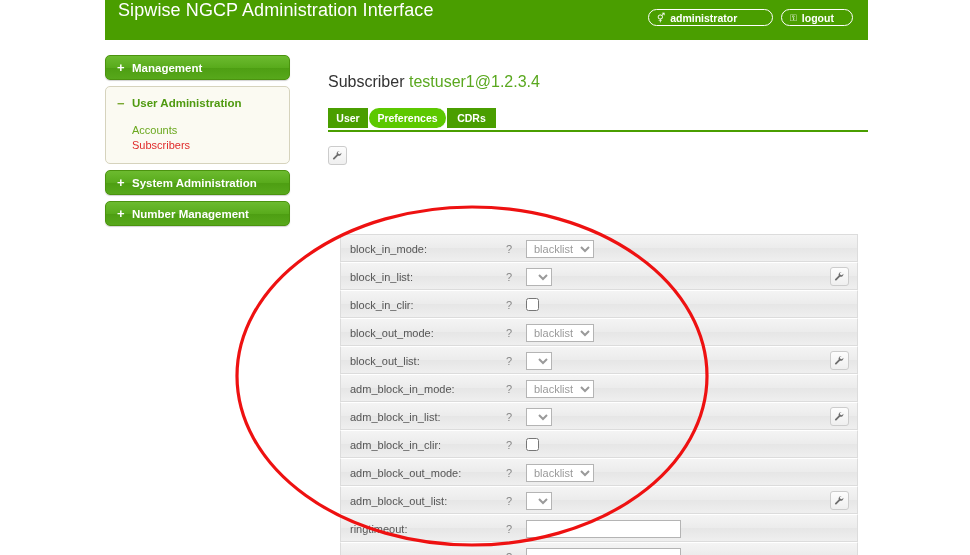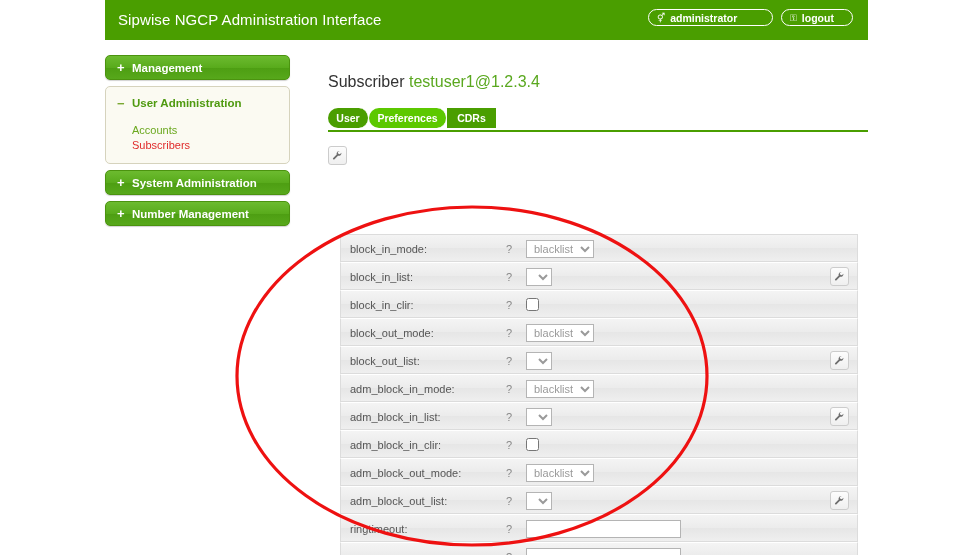--- a/index.html
+++ b/index.html
@@ -22,22 +22,22 @@
     position: absolute;
     left: 105px;
     top: 0;
     width: 763px;
     height: 40px;
     background: #4a9e00;
   }
   #header-title {
     position: absolute;
     left: 13px;
-    top: 11px;
-    font-size: 15px;
+    top: 0;
+    font-size: 18px;
     color: #ffffff;
     letter-spacing: 0.1px;
     white-space: nowrap;
   }
   .hdr-btn {
     position: absolute;
     top: 9px;
     height: 17px;
     line-height: 17px;
     border: 1px solid #ffffff;
@@ -165,21 +165,21 @@
     color: #ffffff;
     font-size: 10.5px;
     font-weight: bold;
     text-align: center;
     box-sizing: border-box;
     cursor: pointer;
     border-right: 1px solid #ffffff;
   }
   .tab.dark { background: #4a9e00; }
   .tab.active { background: #5cc800; border-radius: 10px; }
-  #tab-user { left: 0; width: 41px; border-radius: 10px; }
+  #tab-user { left: 0; width: 41px; }
   #tab-prefs { left: 41px; width: 78px; }
   #tab-cdrs { left: 119px; width: 50px; }
 
   #section-title {
     margin-top: 25px;
     font-size: 15px;
     color: #333333;
     line-height: 18px;
   }
 

